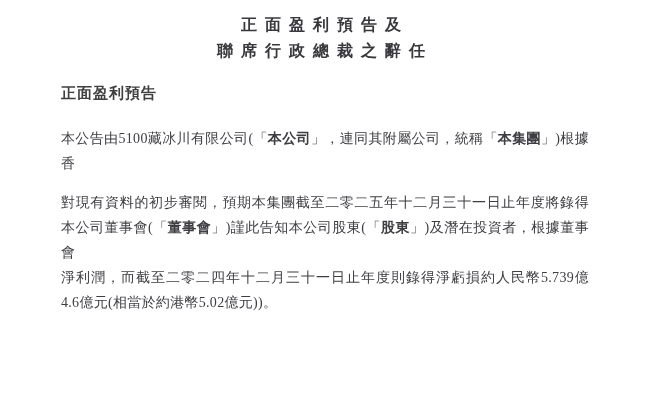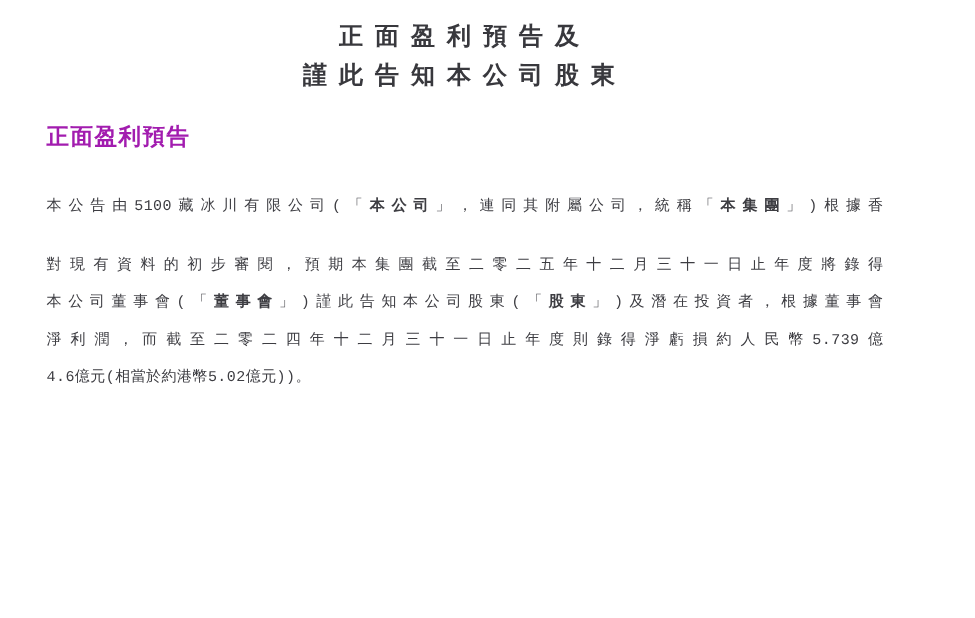--- a/index.html
+++ b/index.html
@@ -8,64 +8,64 @@
   }
   * { box-sizing: border-box; }
   html, body { margin: 0; padding: 0; background: #e8e8e8; }
   .page {
     position: relative;
     width: 650px;
     height: 412px;
     margin: 0 auto;
     background: var(--bg);
     color: var(--text);
-    font-family: Liberation Mono, monospace;
-    padding: 12px 61px 0 31px;
+    font-family: Liberation Serif, serif;
+    padding: 12px 61px 0 61px;
     overflow: hidden;
   }
   .doc-title {
     text-align: center;
     font-weight: bold;
     font-size: 16px;
     line-height: 26px;
     letter-spacing: 8px;
     color: #38383d;
   }
   .doc-title .title-line { white-space: nowrap; }
   .section-heading {
     margin-top: 20px;
     font-weight: bold;
     font-size: 15px;
     line-height: 18px;
     letter-spacing: 1px;
-    color: #a21caf;
+    color: #404040;
   }
   .doc-body { margin-top: 24px; }
   .paragraph { margin: 0 0 14px 0; }
   .text-line {
-    font-size: 10px;
+    font-size: 14px;
     line-height: 25px;
     text-align: justify;
     text-align-last: justify;
     text-justify: inter-character;
     white-space: normal;
     letter-spacing: 0.3px;
   }
   .text-line.last {
     text-align-last: left;
   }
   .bold { font-weight: bold; }
 </style>
 </head>
 <body>
 
 <div class="page">
   <div class="doc-title">
     <div class="title-line">正面盈利預告及</div>
-    <div class="title-line">謹此告知本公司股東</div>
+    <div class="title-line">聯席行政總裁之辭任</div>
   </div>
 
   <div class="section-heading">正面盈利預告</div>
 
   <div class="doc-body" id="doc-body">
       <div class="paragraph">
         <div class="text-line"><span>本公告由5100藏冰川有限公司(「</span><span class="bold">本公司</span><span>」，連同其附屬公司，統稱「</span><span class="bold">本集團</span><span>」)根據香</span></div>
       </div>
       <div class="paragraph">
         <div class="text-line"><span>對現有資料的初步審閱，預期本集團截至二零二五年十二月三十一日止年度將錄得</span></div>

